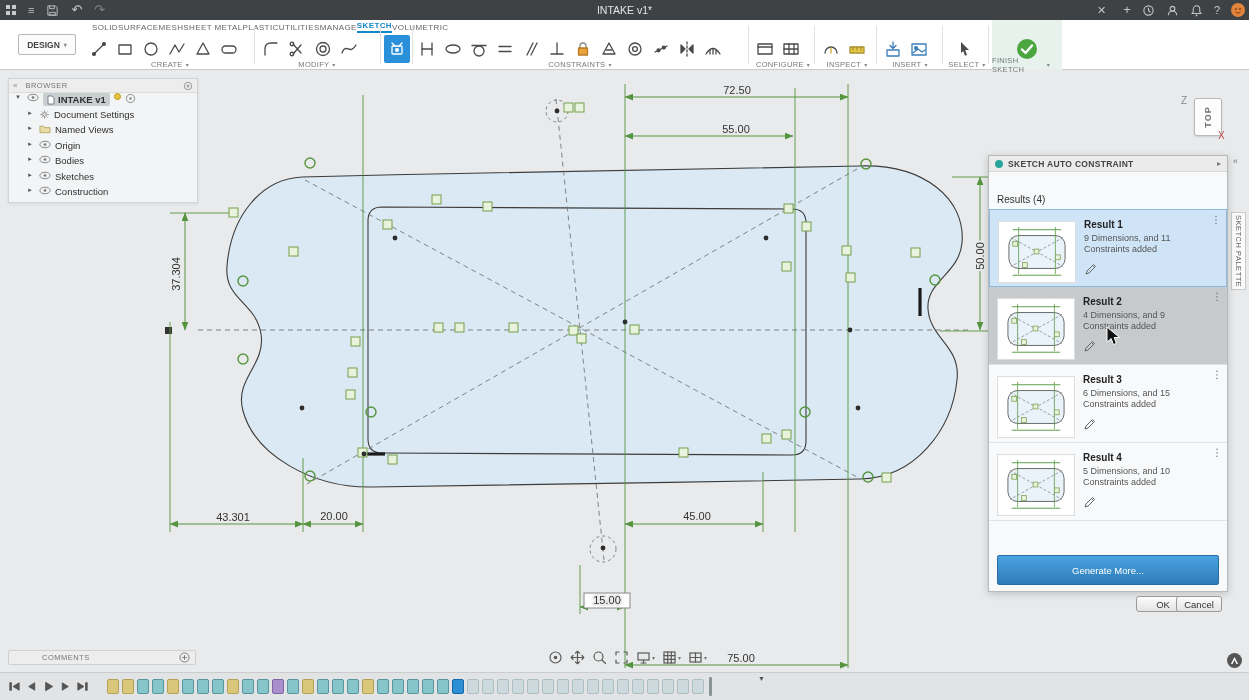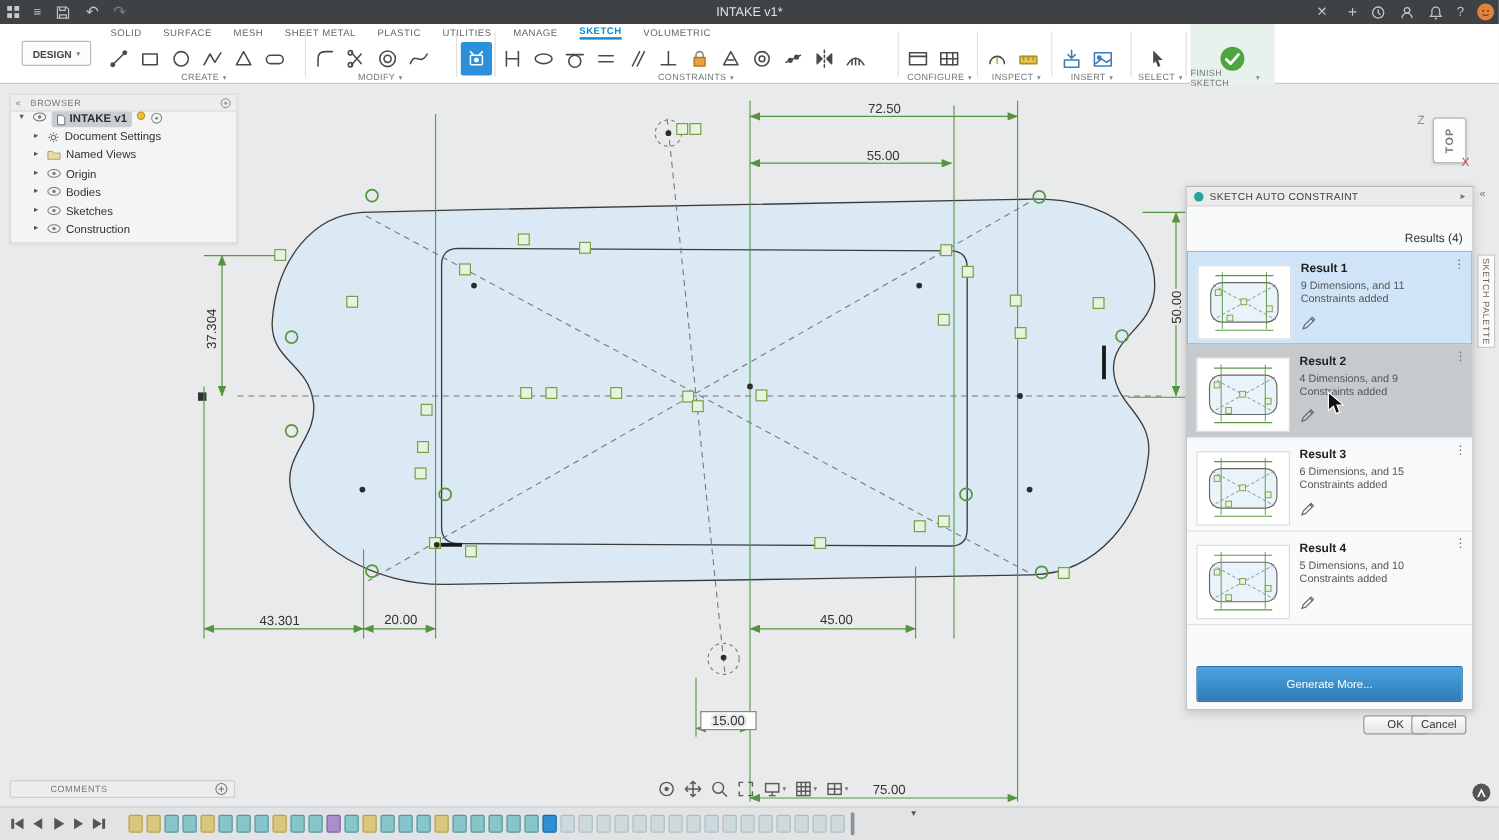--- a/index.html
+++ b/index.html
@@ -11,21 +11,21 @@
   .titlebar .tright { position:absolute; right:4px; top:0; height:20px; display:flex; align-items:center; gap:11px; }
   .doc-title { position:absolute; left:0; right:0; top:0; height:20px; display:flex; align-items:center; justify-content:center; font-size:10.5px; color:#e3e3e3; }
   .tb-glyph { font-size:11px; color:#c4c4c4; cursor:default; line-height:20px; }
   .appgrid { display:grid; grid-template-columns:4px 4px; grid-gap:2px; }
   .appgrid span { width:4px; height:4px; background:#c9c9c9; display:block; }
   .avatar { width:14px; height:14px; border-radius:50%; background:#e2833b; position:relative; }
   .avatar svg { position:absolute; left:1px; top:1px; }
 
   
   .ribbon { position:absolute; top:20px; left:0; width:1249px; height:50px; background:#ffffff; border-bottom:1px solid #c7c9cb; z-index:15; }
-  .tabrow { position:absolute; top:0; left:92px; height:13px; display:flex; gap:18px; align-items:flex-end; }
+  .tabrow { position:absolute; top:0; left:92px; height:13px; display:flex; align-items:flex-end; }
   .tab { font-size:8px; letter-spacing:.4px; color:#666; padding-bottom:1px; cursor:default; }
   .tab.active { color:#1588c9; font-weight:bold; border-bottom:2px solid #1588c9; }
   .design-dd { position:absolute; left:18px; top:14px; width:58px; height:21px; background:#fcfcfc; border:1px solid #b8b8b8; border-radius:2px; font-size:8.5px; font-weight:bold; color:#444; display:flex; align-items:center; justify-content:center; gap:4px; }
   .tgroup { position:absolute; top:14px; height:30px; display:flex; align-items:center; }
   .ticon { width:26px; height:28px; display:flex; align-items:center; justify-content:center; border-radius:2px; }
   .ticon svg { stroke:#4a4a4a; fill:none; stroke-width:1.3; stroke-linecap:round; stroke-linejoin:round; }
   .ticon.active-tool { background:#2a90d9; }
   .ticon.active-tool svg { stroke:#fff; }
   .glabel { position:absolute; top:39px; height:11px; font-size:7.5px; color:#777; letter-spacing:.3px; display:flex; align-items:center; justify-content:center; gap:3px; width:100%; }
   .glabel .caret { font-size:6px; color:#888; }
@@ -55,23 +55,23 @@
 
   
   .palette-tab { position:absolute; left:1231px; top:212px; width:15px; height:78px; background:#fbfbfb; border:1px solid #c9c9c9; z-index:6; display:flex; align-items:center; justify-content:center; }
   .palette-tab span { writing-mode:vertical-rl; font-size:7.5px; color:#666; letter-spacing:.5px; }
   .palette-collapse { position:absolute; left:1233px; top:156px; font-size:9px; color:#777; z-index:6; }
 
   
   .acpanel { position:absolute; left:988px; top:155px; width:240px; height:437px; background:rgba(248,249,250,.97); border:1px solid #b7b9bb; z-index:7; box-shadow:0 2px 8px rgba(0,0,0,.18); display:flex; flex-direction:column; }
   .ac-hd { height:16px; background:#ebebec; border-bottom:1px solid #d8d8d8; display:flex; align-items:center; padding:0 6px; gap:5px; }
   .ac-dot { width:8px; height:8px; border-radius:50%; background:#28a59a; }
-  .ac-title { flex:1; font-size:8.5px; font-weight:normal; color:#444; letter-spacing:.3px; }
+  .ac-title { flex:1; font-size:8.5px; font-weight:bold; color:#444; letter-spacing:.3px; }
   .ac-arrow { font-size:8px; color:#777; }
-  .ac-results-label { font-size:10px; color:#333; padding:22px 8px 4px 8px;text-align:right; }
+  .ac-results-label { font-size:10px; color:#333; padding:22px 8px 4px 8px; }
   .ac-cards { flex:1; overflow:hidden; }
   .ac-card { height:78px; display:flex; padding:7px 6px 6px 8px; border-bottom:1px solid #e2e2e2; position:relative; cursor:default; }
   .ac-card.selected { background:#cfe5f7; border:1px solid #8db9dd; }
   .ac-card.hovered { background:#c6cacc; }
   .ac-thumb { width:78px; height:62px; background:#fff; border:1px solid #ddd; flex:none; margin-top:4px; }
   .ac-body { flex:1; padding-left:8px; display:flex; flex-direction:column; }
   .ac-name { font-size:10px; font-weight:bold; color:#222; margin-top:2px; }
   .ac-desc { font-size:9px; color:#555; line-height:1.25; margin-top:3px; width:100px; }
   .ac-pencil { margin-top:6px; width:14px; height:14px; }
   .ac-kebab { position:absolute; right:5px; top:4px; font-size:10px; color:#666; width:10px; text-align:center; }

